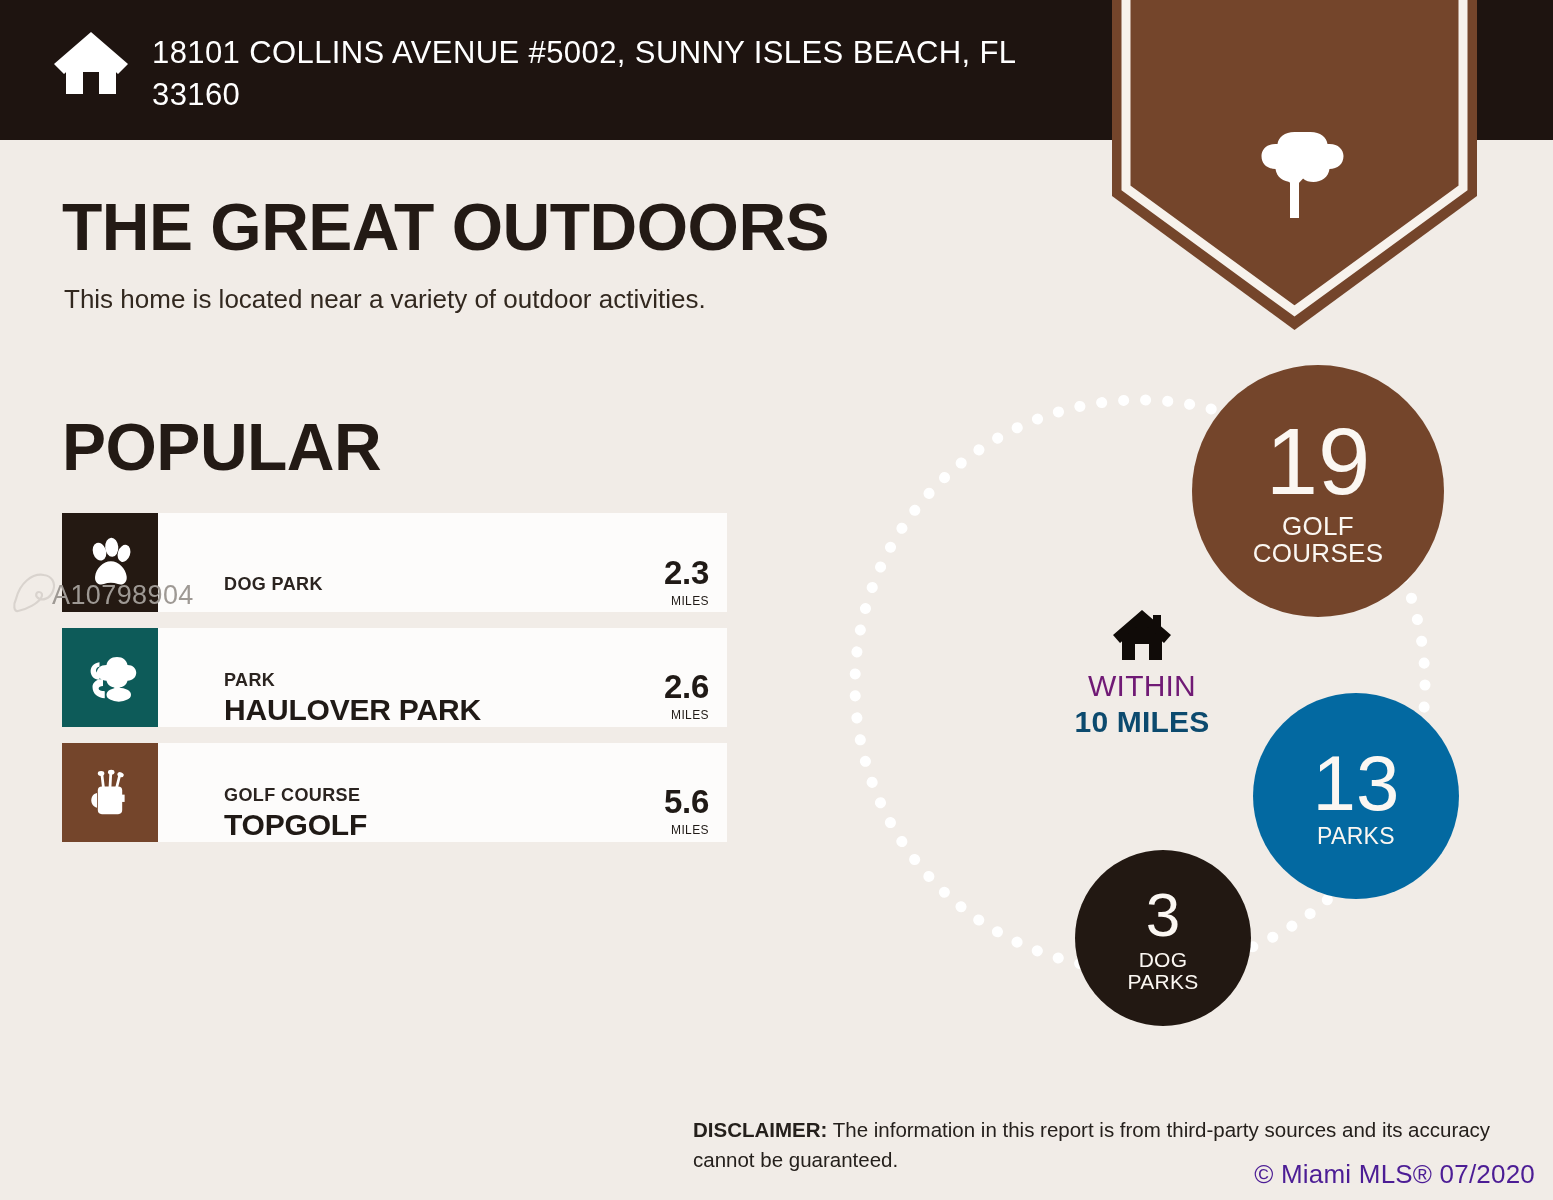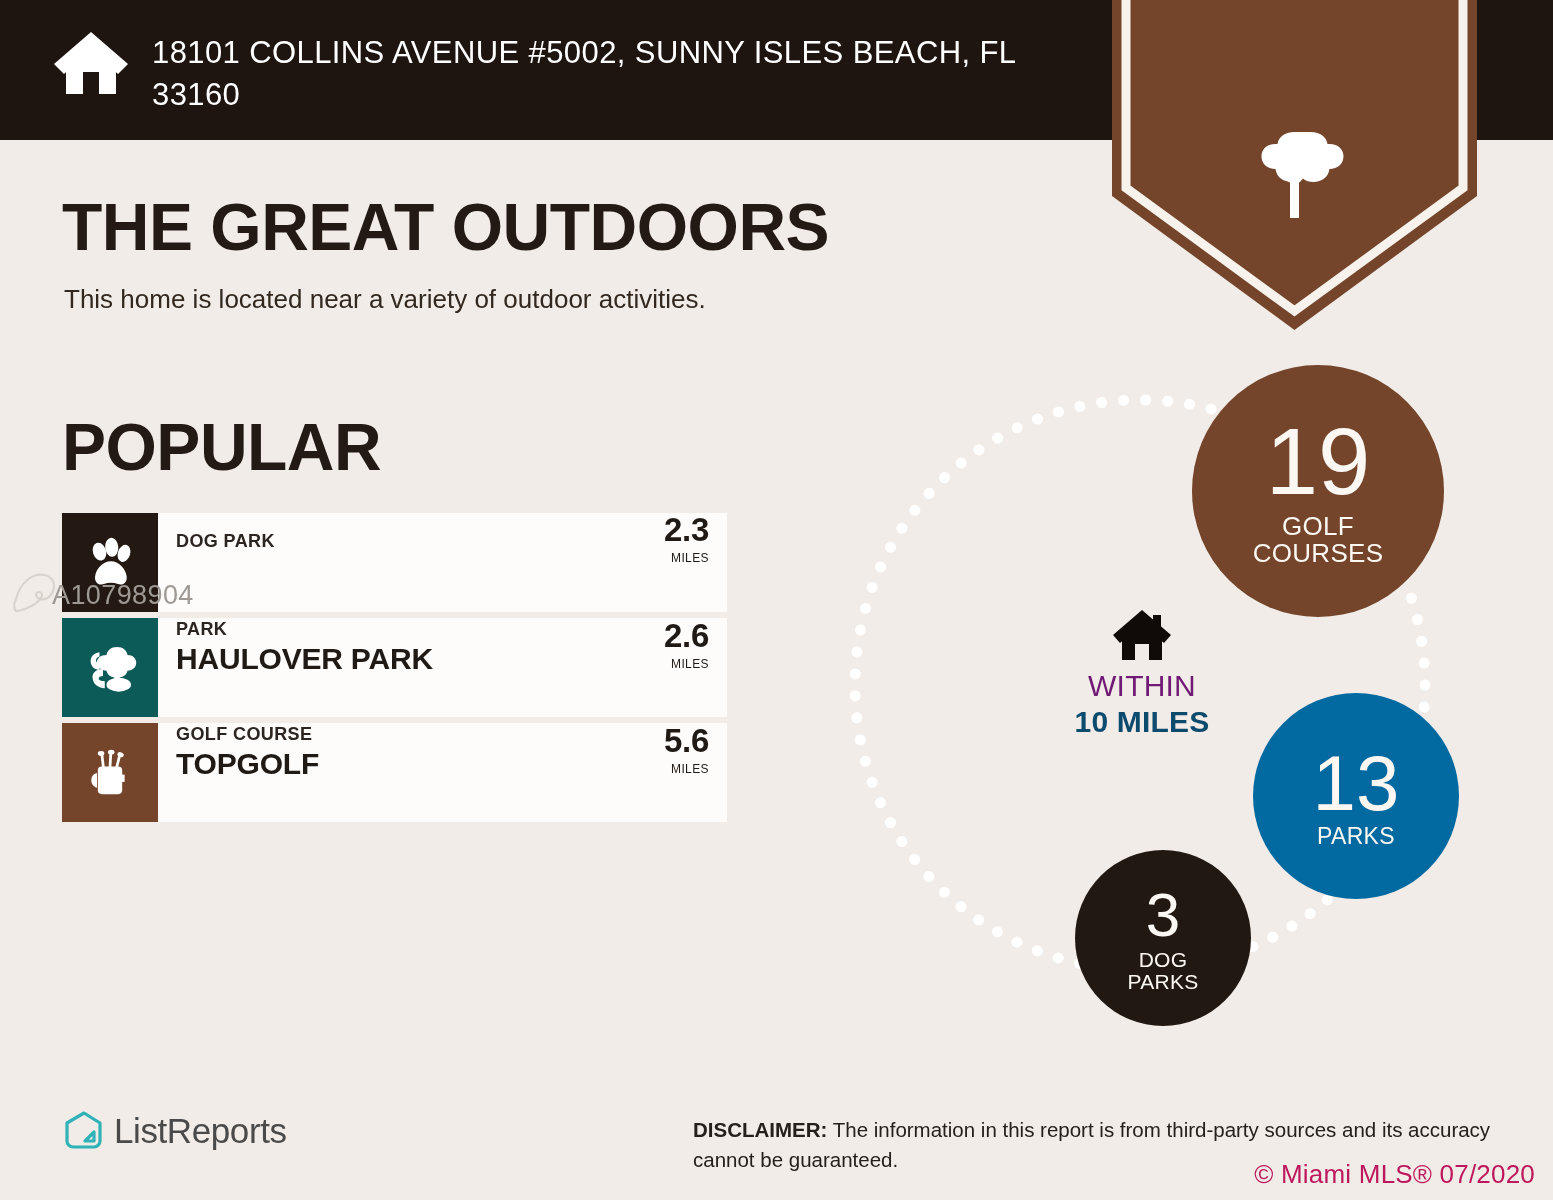--- a/index.html
+++ b/index.html
@@ -50,22 +50,22 @@
   }
   .popular{
     position:absolute;left:62px;top:412px;
     font-size:66px;font-weight:bold;color:#231a15;
     letter-spacing:-0.5px;line-height:70px;
   }
 
   
   .list{position:absolute;left:62px;top:513px;width:665px;}
   .row{
-    position:relative;display:flex;align-items:flex-start;
-    height:99px;margin-bottom:6px;background:#fdfcfb;
+    position:relative;display:flex;align-items:flex-end;
+    height:99px;margin-bottom:16px;background:#fdfcfb;gap:48px;
   }
   .row-icon{
     width:96px;min-width:96px;height:99px;
     display:flex;align-items:center;justify-content:center;
   }
   .row-body{
     flex:1;display:flex;align-items:center;justify-content:space-between;
     padding:0 18px 0 18px;
   }
   .row-text{display:flex;flex-direction:column;justify-content:center;}
@@ -133,21 +133,21 @@
   .footer-logo-text{font-size:35px;color:#4a4a4a;letter-spacing:-0.4px;font-weight:400;}
 
   .disclaimer{
     position:absolute;left:693px;top:1115px;width:805px;
     font-size:20.5px;color:#25201c;line-height:30px;
   }
   .disclaimer b{font-weight:bold;}
 
   .copyright{
     position:absolute;right:18px;top:1159px;
-    font-size:26px;color:#be185d;letter-spacing:0.2px;
+    font-size:26px;color:#4c1d95;letter-spacing:0.2px;
   }
 
   .mls-watermark{
     position:absolute;left:52px;top:580px;
     font-size:27px;color:#9e9994;letter-spacing:0.4px;
   }
   .mls-watermark-glyph{
     position:absolute;left:8px;top:565px;width:62px;height:62px;opacity:0.30;
   }
 </style>
@@ -293,27 +293,20 @@
       <div class="center-within">WITHIN</div>
       <div class="center-miles">10 MILES</div>
     </div>
   </div>
 
   <svg class="mls-watermark-glyph" viewBox="0 0 62 62" aria-hidden="true">
     <path fill="none" stroke="#a39c96" stroke-width="2.2" d="M8 34 C12 18 24 8 36 10 C44 11 48 18 45 26 C42 34 34 36 30 33 C27 31 28 27 31 27 C34 27 35 30 33 33 C30 38 20 44 10 46 C6 47 5 40 8 34 Z"></path>
   </svg>
   <div class="mls-watermark">A10798904</div>
 
-  <div class="footer-logo">
-    <svg class="footer-logo-mark" viewBox="0 0 40 42" aria-hidden="true">
-      <path fill="none" stroke="#2fb3b8" stroke-width="3.2" stroke-linejoin="round" d="M20 3 L36 13 L36 31 A6 6 0 0 1 30 37 L9 37 A6 6 0 0 1 3 31 L3 13 Z"></path>
-      <path fill="none" stroke="#2fb3b8" stroke-width="3.2" stroke-linejoin="round" d="M30 22 L30 31 L21 31 Z"></path>
-    </svg>
-    <span class="footer-logo-text">ListReports</span>
-  </div>
 
   <div class="disclaimer">
     <b>DISCLAIMER:</b><span> The information in this report is from third-party sources and its accuracy cannot be guaranteed.</span>
   </div>
 
   <div class="copyright">© Miami MLS® 07/2020</div>
 
 </div>
 
 </body></html>

